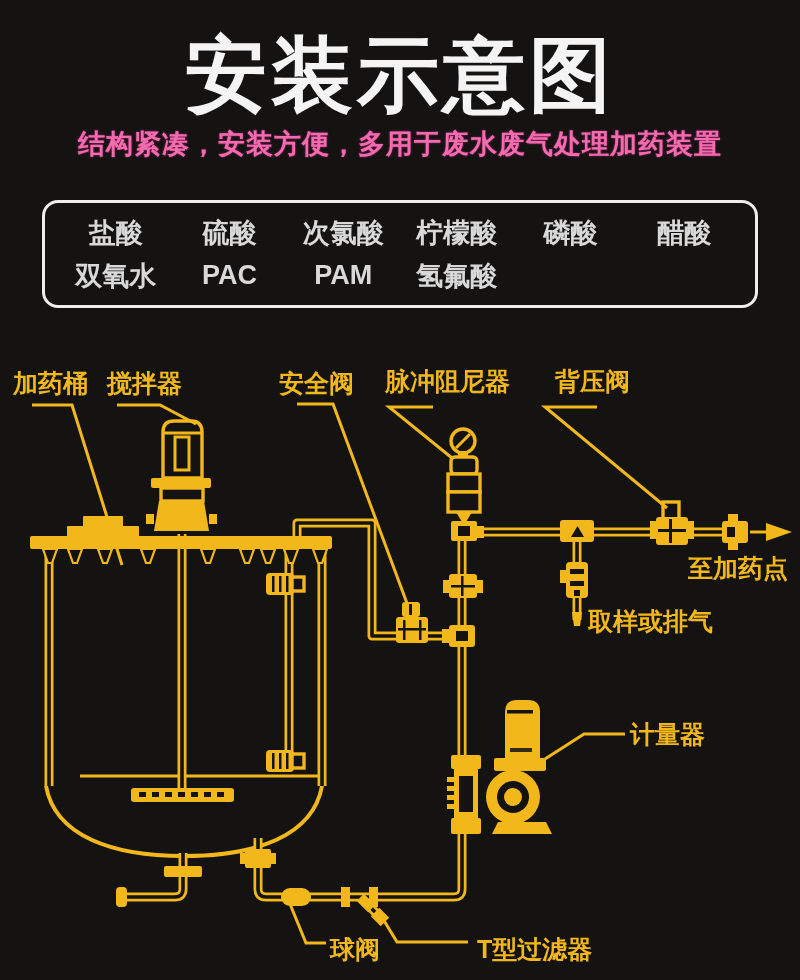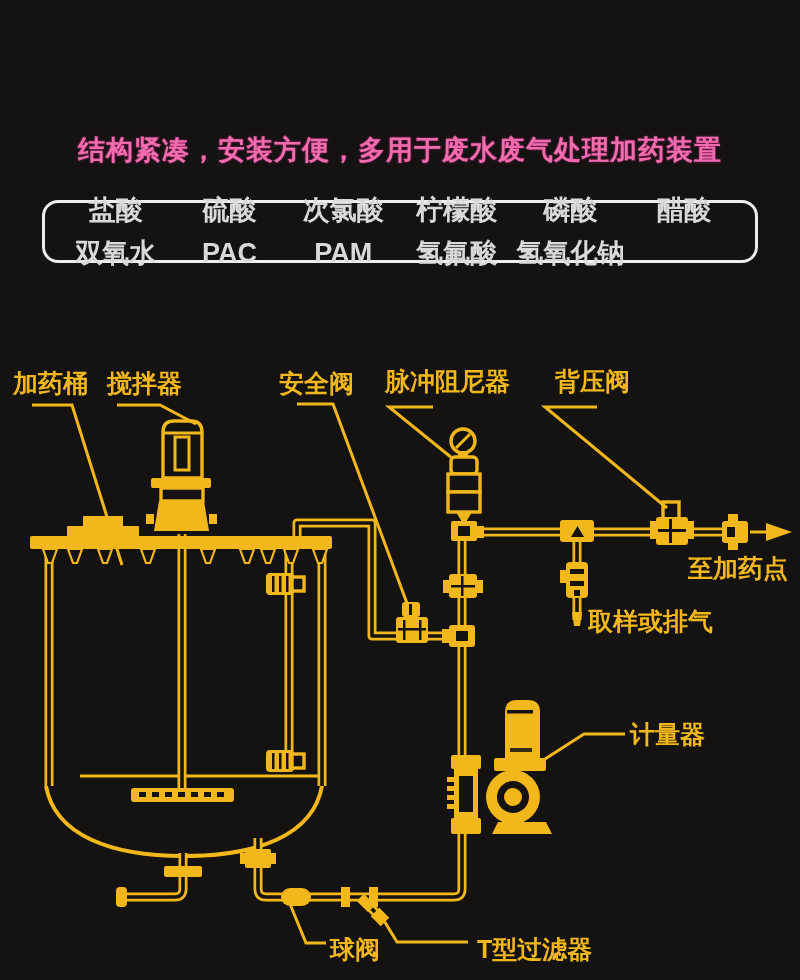--- a/index.html
+++ b/index.html
@@ -5,26 +5,26 @@
   html,body{margin:0;padding:0;background:#000;}
   .stage{
     position:relative;width:800px;height:980px;background:#141312;overflow:hidden;
     font-family:"Liberation Sans",sans-serif;
   }
   .title{
     position:absolute;top:30px;left:0;right:0;text-align:center;
     font-size:82px;font-weight:900;color:#f4f4f4;letter-spacing:4px;line-height:1.1;
   }
   .subtitle{
-    position:absolute;top:132px;left:0;right:0;text-align:center;
+    position:absolute;top:126px;left:0;right:0;text-align:center;
     font-size:27px;font-weight:700;color:#ef6cad;letter-spacing:1px;
     text-shadow:0 0 2px #c22580;
   }
   .chembox{
-    position:absolute;left:42px;top:200px;width:716px;height:63px;box-sizing:border-box;
+    position:absolute;left:42px;top:200px;width:716px;height:108px;box-sizing:border-box;
     border:3px solid #eeeeee;border-radius:16px;
     display:grid;grid-template-columns:repeat(6,1fr);align-content:center;
     row-gap:7px;justify-items:center;align-items:center;
     color:#d9d9d9;font-size:27px;font-weight:700;padding:4px 14px;
   }
   svg{position:absolute;left:0;top:0;}
   .pipe-o{stroke:#f2b71b;stroke-width:9;fill:none;stroke-linejoin:round;}
   .pipe-i{stroke:#141312;stroke-width:3.6;fill:none;stroke-linejoin:round;}
   .ln{stroke:#f2b71b;stroke-width:3;fill:none;}
   .ln2{stroke:#f2b71b;stroke-width:4;fill:none;}
@@ -32,34 +32,34 @@
   .fb{fill:#141312;}
   .oy{stroke:#f2b71b;stroke-width:3.4;fill:#141312;}
   .oyn{stroke:#f2b71b;stroke-width:3;fill:none;}
   .lbl{fill:#f2b71b;font-weight:700;font-size:25px;font-family:"Liberation Sans",sans-serif;}
 </style>
 </head>
 <body>
 
 <div class="stage">
 
+  <div class="title">安装示意图</div>
   <div class="subtitle">结构紧凑，安装方便，多用于废水废气处理加药装置</div>
 
   <div class="chembox">
     <span>盐酸</span>
     <span>硫酸</span>
     <span>次氯酸</span>
     <span>柠檬酸</span>
     <span>磷酸</span>
     <span>醋酸</span>
     <span>双氧水</span>
     <span>PAC</span>
     <span>PAM</span>
     <span>氢氟酸</span>
-    <span>氢氧化钠</span>
   </div>
 
   <svg width="800" height="980" viewBox="0 0 800 980">
 
     <g>
       <path class="ln2" d="M46,786 C55,836 112,856 184,856 C256,856 313,836 322,786"></path>
       <path class="ln" d="M80,776 H318"></path>
     </g>
 
     <g>

